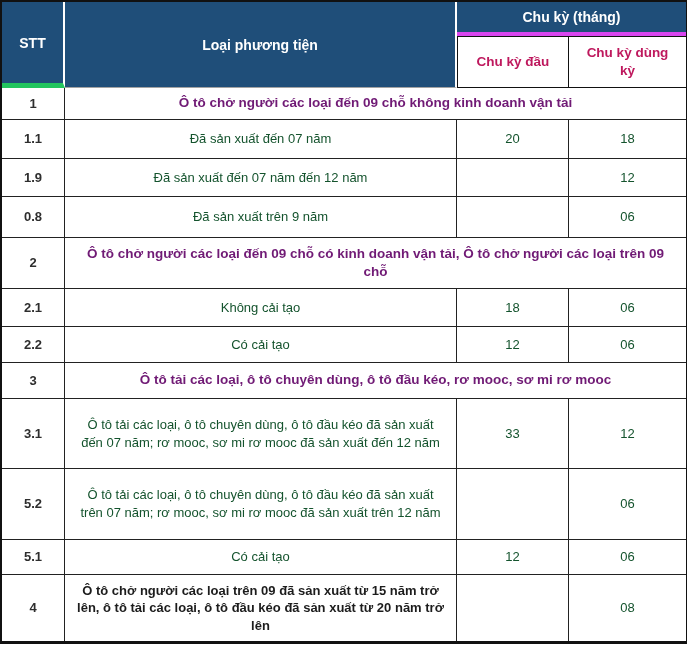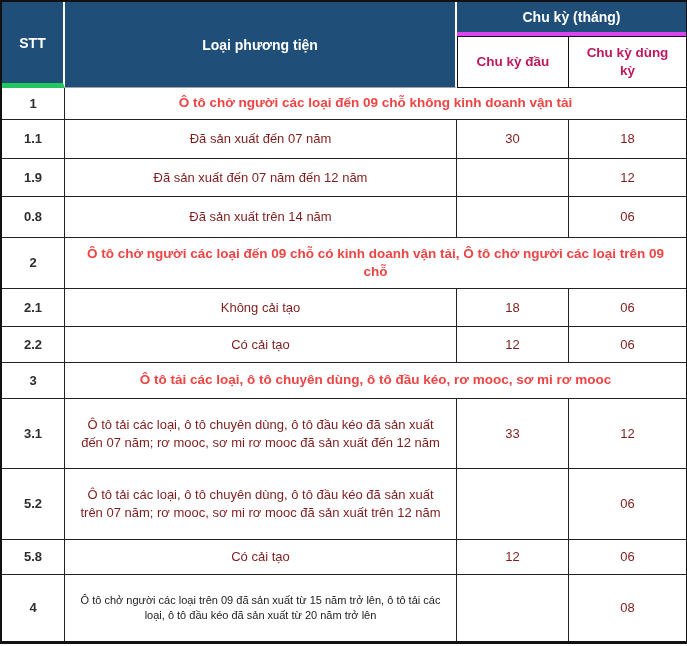--- a/index.html
+++ b/index.html
@@ -65,43 +65,43 @@
     line-height:1.35;
   }
   th.sub-first{
     border-left:1px solid #111111;
     border-right:1px solid #111111;
   }
 
   
   td{
     font-size:13px;
-    color:#7f1d1d;
+    color:#14532d;
     border-right:1px solid #222222;
     border-bottom:1px solid #222222;
     background:#ffffff;
     line-height:1.35;
   }
   td.last-col{border-right:none}
   tr.last-row td{border-bottom:none}
 
   td.stt{
     font-weight:bold;
     color:#2e2e2e;
   }
   td.section{
     font-weight:bold;
-    color:#ef4444;
+    color:#701a75;
     font-size:13.5px;
     padding:4px 18px;
   }
   td.bold-desc{
-    font-weight:normal;
+    font-weight:bold;
     color:#1c1c1c;
-    font-size:11px;
+    font-size:13px;
     padding:4px 12px;
   }
 </style>
 </head>
 <body>
 
 <div class="page">
   <table class="cycle">
     <colgroup>
       <col class="c-stt">
@@ -123,34 +123,34 @@
     <tbody>
 
       <tr style="height:32px">
         <td class="stt">1</td>
         <td class="section last-col" colspan="3">Ô tô chở người các loại đến 09 chỗ không kinh doanh vận tải</td>
       </tr>
 
       <tr style="height:39px">
         <td class="stt">1.1</td>
         <td>Đã sản xuất đến 07 năm</td>
-        <td>30</td>
+        <td>20</td>
         <td class="last-col">18</td>
       </tr>
 
       <tr style="height:38px">
         <td class="stt">1.9</td>
         <td>Đã sản xuất đến 07 năm đến 12 năm</td>
         <td></td>
         <td class="last-col">12</td>
       </tr>
 
       <tr style="height:41px">
         <td class="stt">0.8</td>
-        <td>Đã sản xuất trên 14 năm</td>
+        <td>Đã sản xuất trên 9 năm</td>
         <td></td>
         <td class="last-col">06</td>
       </tr>
 
       <tr style="height:51px">
         <td class="stt">2</td>
         <td class="section last-col" colspan="3">Ô tô chở người các loại đến 09 chỗ có kinh doanh vận tải, Ô tô chở người các loại trên 09 chỗ</td>
       </tr>
 
       <tr style="height:38px">
@@ -180,21 +180,21 @@
       </tr>
 
       <tr style="height:71px">
         <td class="stt">5.2</td>
         <td>Ô tô tải các loại, ô tô chuyên dùng, ô tô đầu kéo đã sản xuất trên 07 năm; rơ mooc, sơ mi rơ mooc đã sản xuất trên 12 năm</td>
         <td></td>
         <td class="last-col">06</td>
       </tr>
 
       <tr style="height:35px">
-        <td class="stt">5.8</td>
+        <td class="stt">5.1</td>
         <td>Có cải tạo</td>
         <td>12</td>
         <td class="last-col">06</td>
       </tr>
 
       <tr style="height:66px" class="last-row">
         <td class="stt">4</td>
         <td class="bold-desc">Ô tô chở người các loại trên 09 đã sản xuất từ 15 năm trở lên, ô tô tải các loại, ô tô đầu kéo đã sản xuất từ 20 năm trở lên</td>
         <td></td>
         <td class="last-col">08</td>

